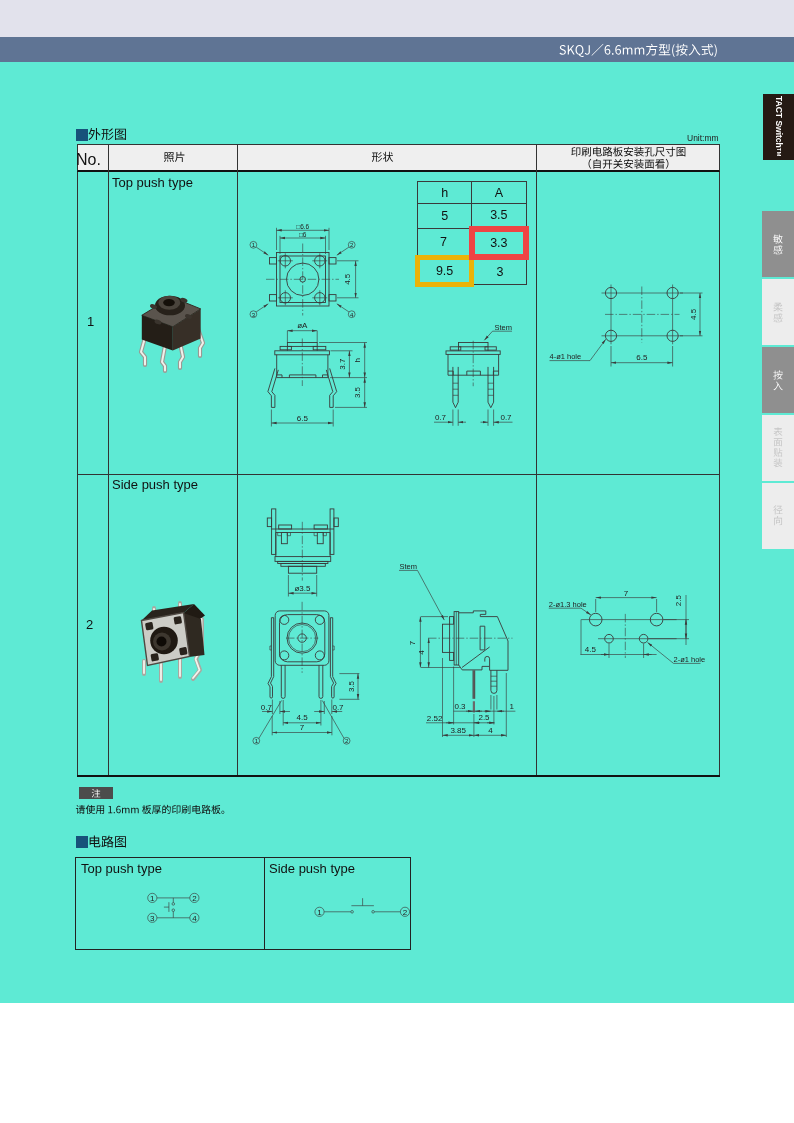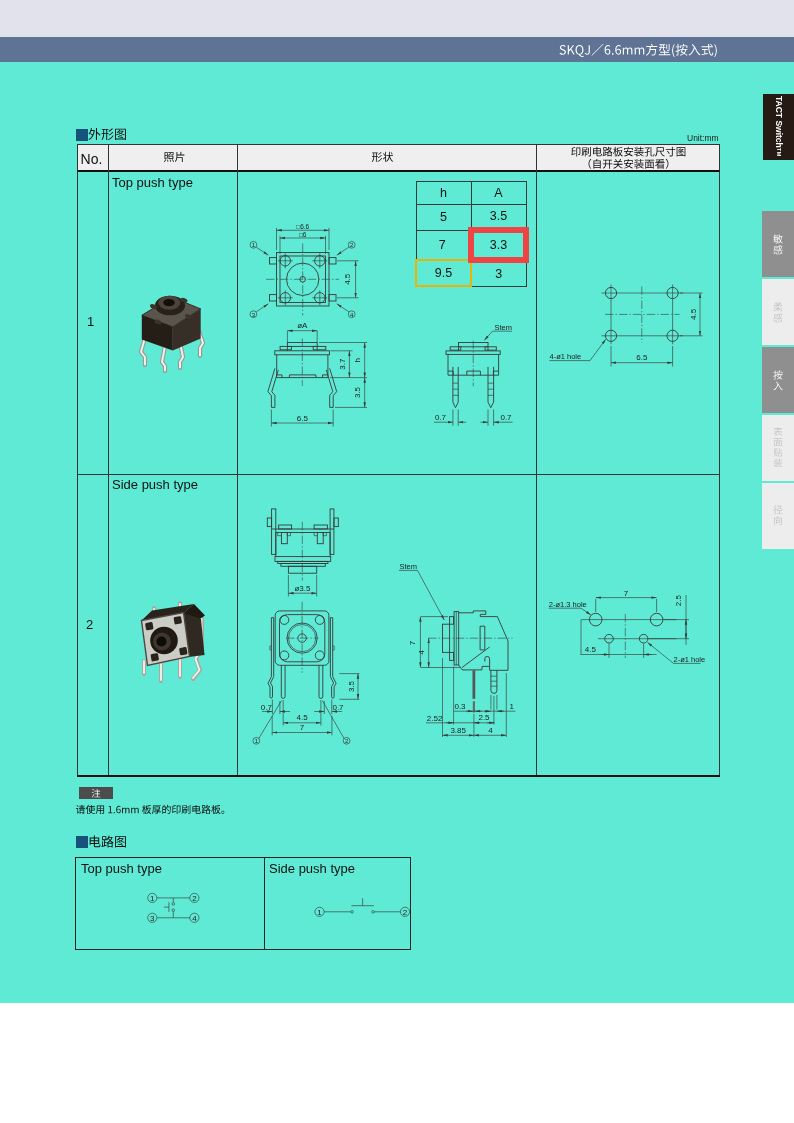--- a/index.html
+++ b/index.html
@@ -30,21 +30,21 @@
   <div class="abs" style="left:77px;top:144px;width:643px;height:28px;background:#efefef;border:1px solid #333;border-bottom:2px solid #111;box-sizing:border-box;"></div>
 
   <div class="abs" style="left:108px;top:144px;width:1px;height:633px;background:#333;"></div>
   <div class="abs" style="left:237px;top:144px;width:1px;height:633px;background:#333;"></div>
   <div class="abs" style="left:536px;top:144px;width:1px;height:633px;background:#333;"></div>
 
   <div class="abs" style="left:77px;top:474px;width:643px;height:1px;background:#333;"></div>
 
   <div class="abs" style="left:77px;top:775px;width:643px;height:2px;background:#111;"></div>
 
-  <div class="abs" style="left:76px;top:151px;width:31px;text-align:center;font-size:14px;color:#111;">No.</div>
+  <div class="abs" style="left:76px;top:151px;width:31px;text-align:left;font-size:16px;color:#111;">No.</div>
 
   <div class="abs" style="left:112px;top:175px;font-size:13px;color:#111;">Top push type</div>
   <div class="abs" style="left:87px;top:314px;font-size:13px;color:#111;">1</div>
   <div class="abs" style="left:112px;top:477px;font-size:13px;color:#111;">Side push type</div>
   <div class="abs" style="left:86px;top:617px;font-size:13px;color:#111;">2</div>
 
   <div class="abs" style="left:415px;top:181px;width:114px;height:106px;">
     <table style="width:114px;height:106px;border-collapse:collapse;font-family:'Liberation Sans',sans-serif;font-size:12.5px;color:#111;text-align:center;">
       <tbody>
           <tr>
@@ -53,21 +53,21 @@
           </tr>
       <tr>
             <td style="border:1px solid #3a3a3a;">5</td>
             <td style="border:1px solid #3a3a3a;">3.5</td>
           </tr>
       <tr>
             <td style="border:1px solid #3a3a3a;">7</td>
             <td style="border:6px solid #ef4444;">3.3</td>
           </tr>
       <tr>
-            <td style="border:2px solid #eab308;">9.5</td>
+            <td style="border:5px solid #eab308;">9.5</td>
             <td style="border:1px solid #3a3a3a;">3</td>
           </tr>
     </tbody>
       </table>
   </div>
 
   <div class="abs" style="left:79px;top:787px;width:34px;height:12px;background:#4c4c4c;"></div>
 
   <div class="abs" style="left:76px;top:836px;width:12px;height:12px;background:#17527a;"></div>
 

